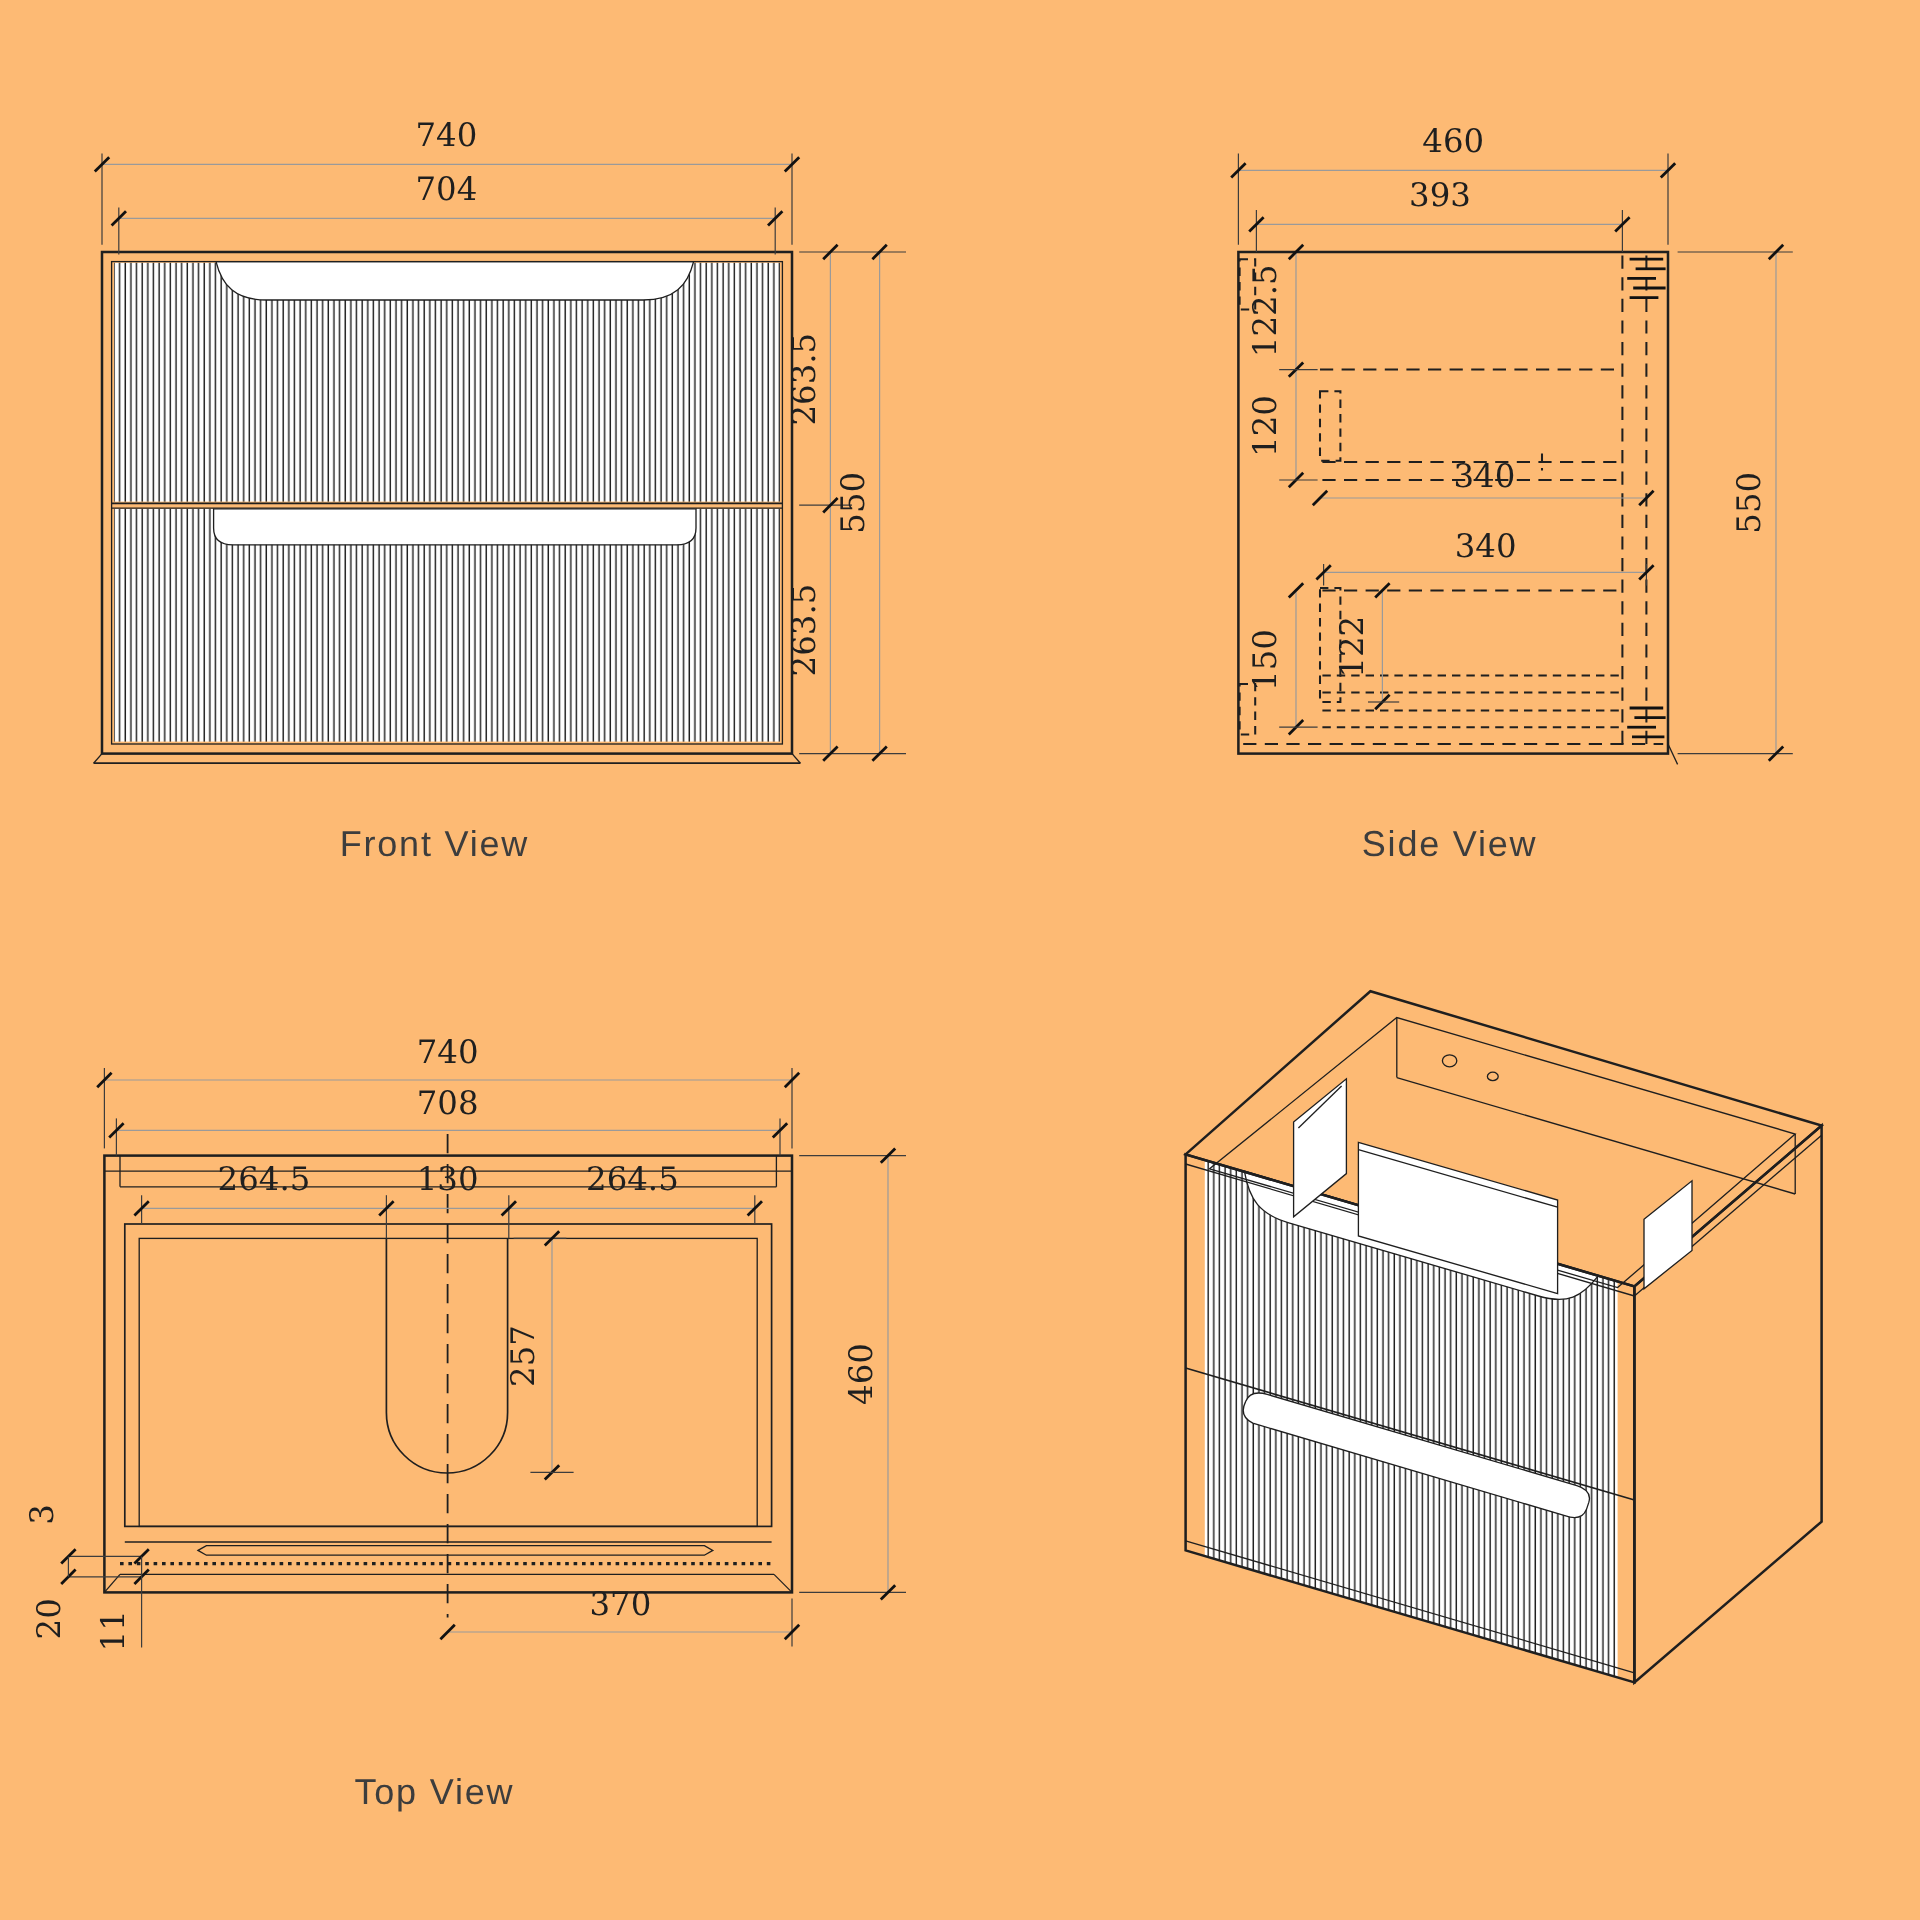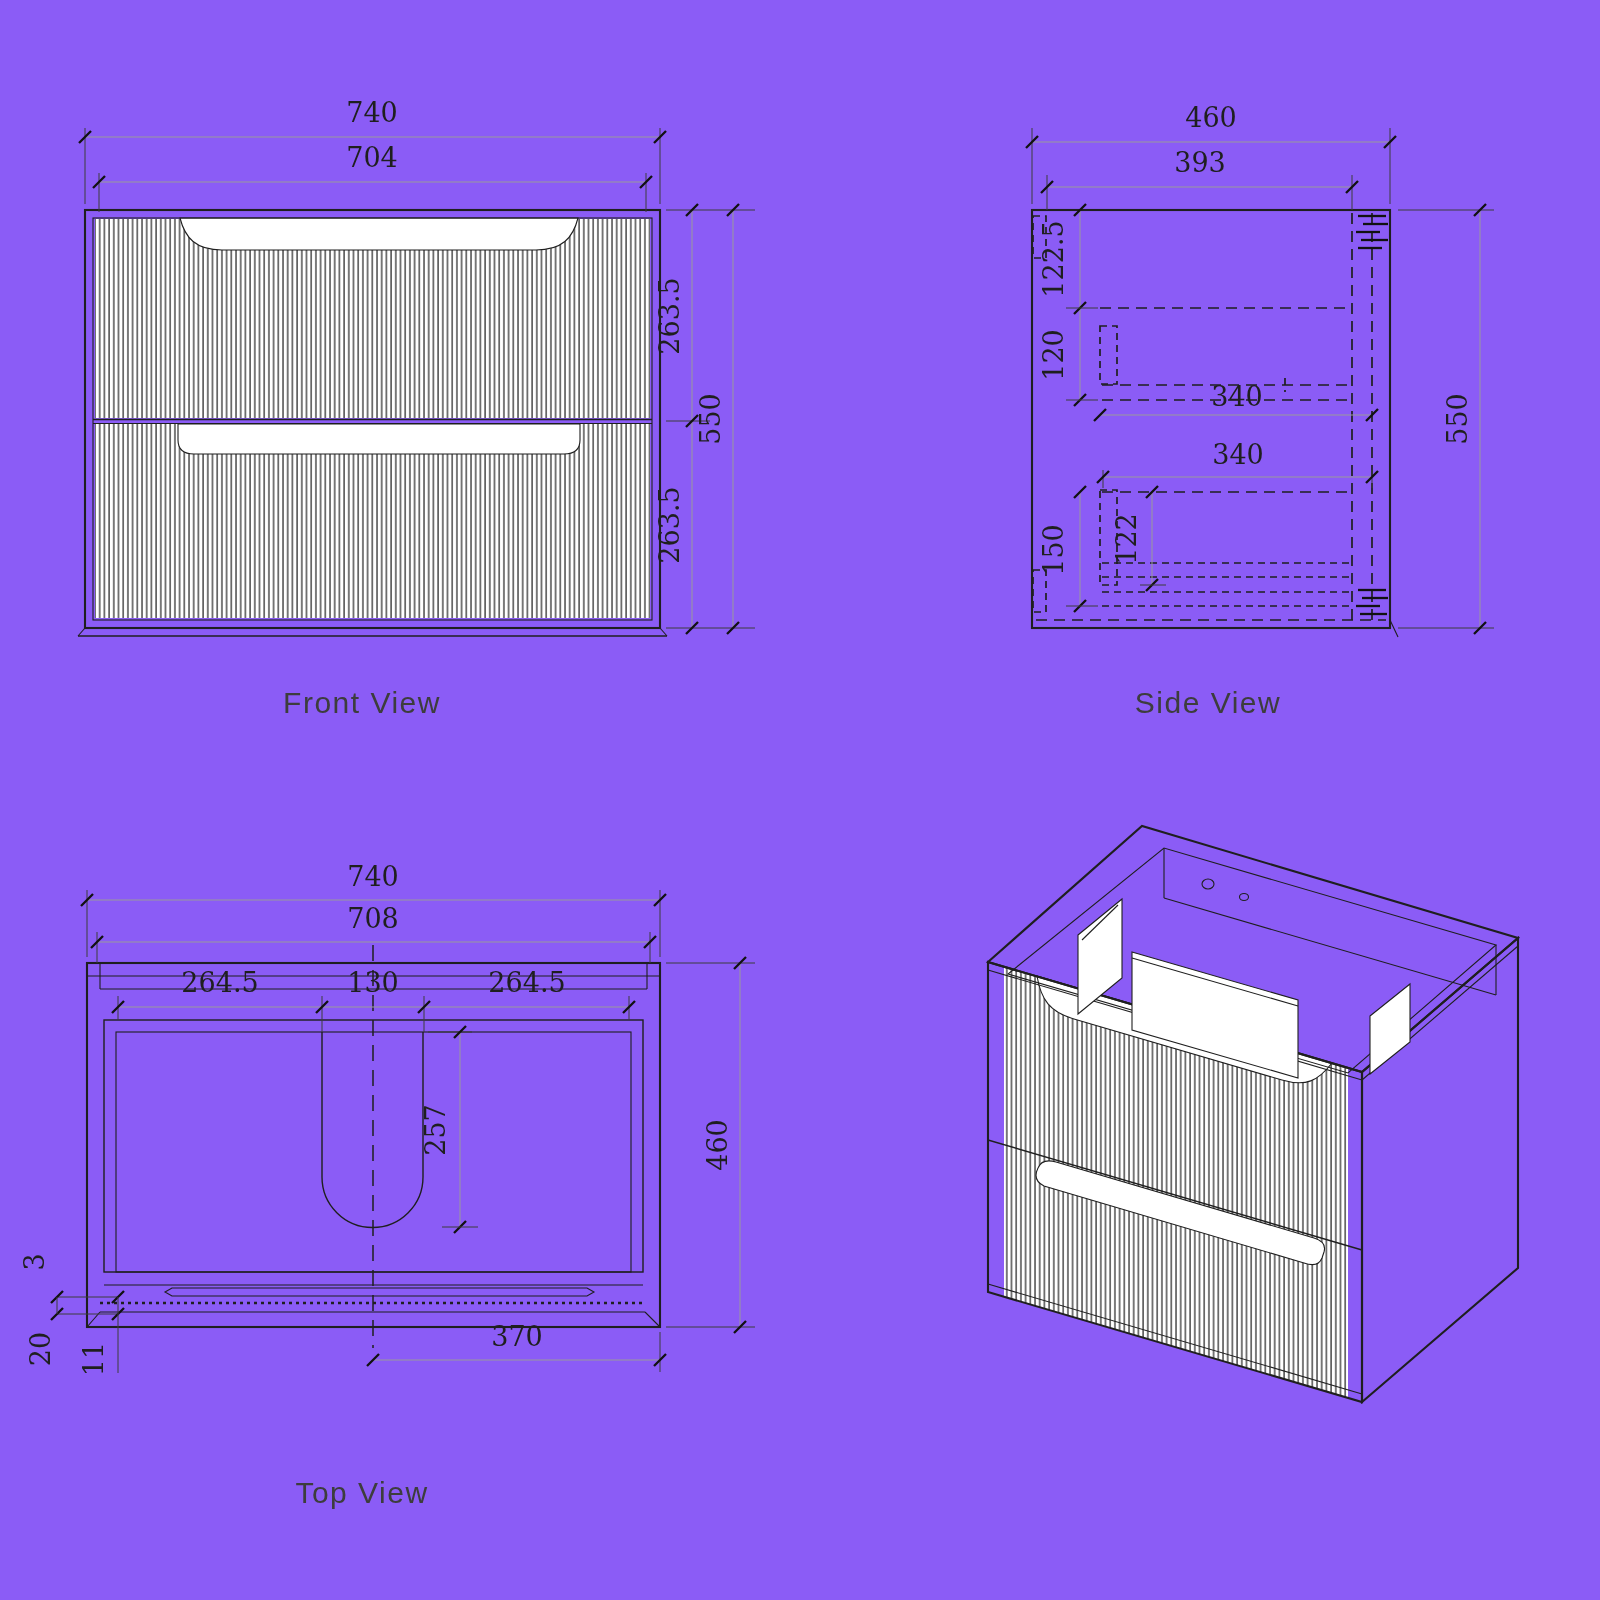--- a/index.html
+++ b/index.html
@@ -1,16 +1,16 @@
 <!DOCTYPE html>
 <html><head>
 <meta charset="utf-8">
 <style>
   html,body{margin:0;padding:0;background:#ffffff;}
-  .canvas{position:relative;width:1600px;height:1600px;background:#8b5cf6;overflow:hidden;
+  .canvas{position:relative;width:1600px;height:1600px;background:#fdba74;overflow:hidden;
           font-family:"Liberation Sans",sans-serif;}
   svg{position:absolute;top:0;left:0;}
   .ln{stroke:#1f1f1f;stroke-width:2.1;fill:none;}
   .lnm{stroke:#1f1f1f;stroke-width:1.4;fill:none;}
   .lnt{stroke:#1f1f1f;stroke-width:1.1;fill:none;}
   .dim{stroke:#9a9a9a;stroke-width:1;fill:none;}
   .ext{stroke:#3c3c3c;stroke-width:1;fill:none;}
   .tick{stroke:#111111;stroke-width:2.3;fill:none;}
   .dash{stroke:#1f1f1f;stroke-width:1.7;fill:none;stroke-dasharray:11 7;}
   .dash2{stroke:#1f1f1f;stroke-width:1.7;fill:none;stroke-dasharray:7 5;}

